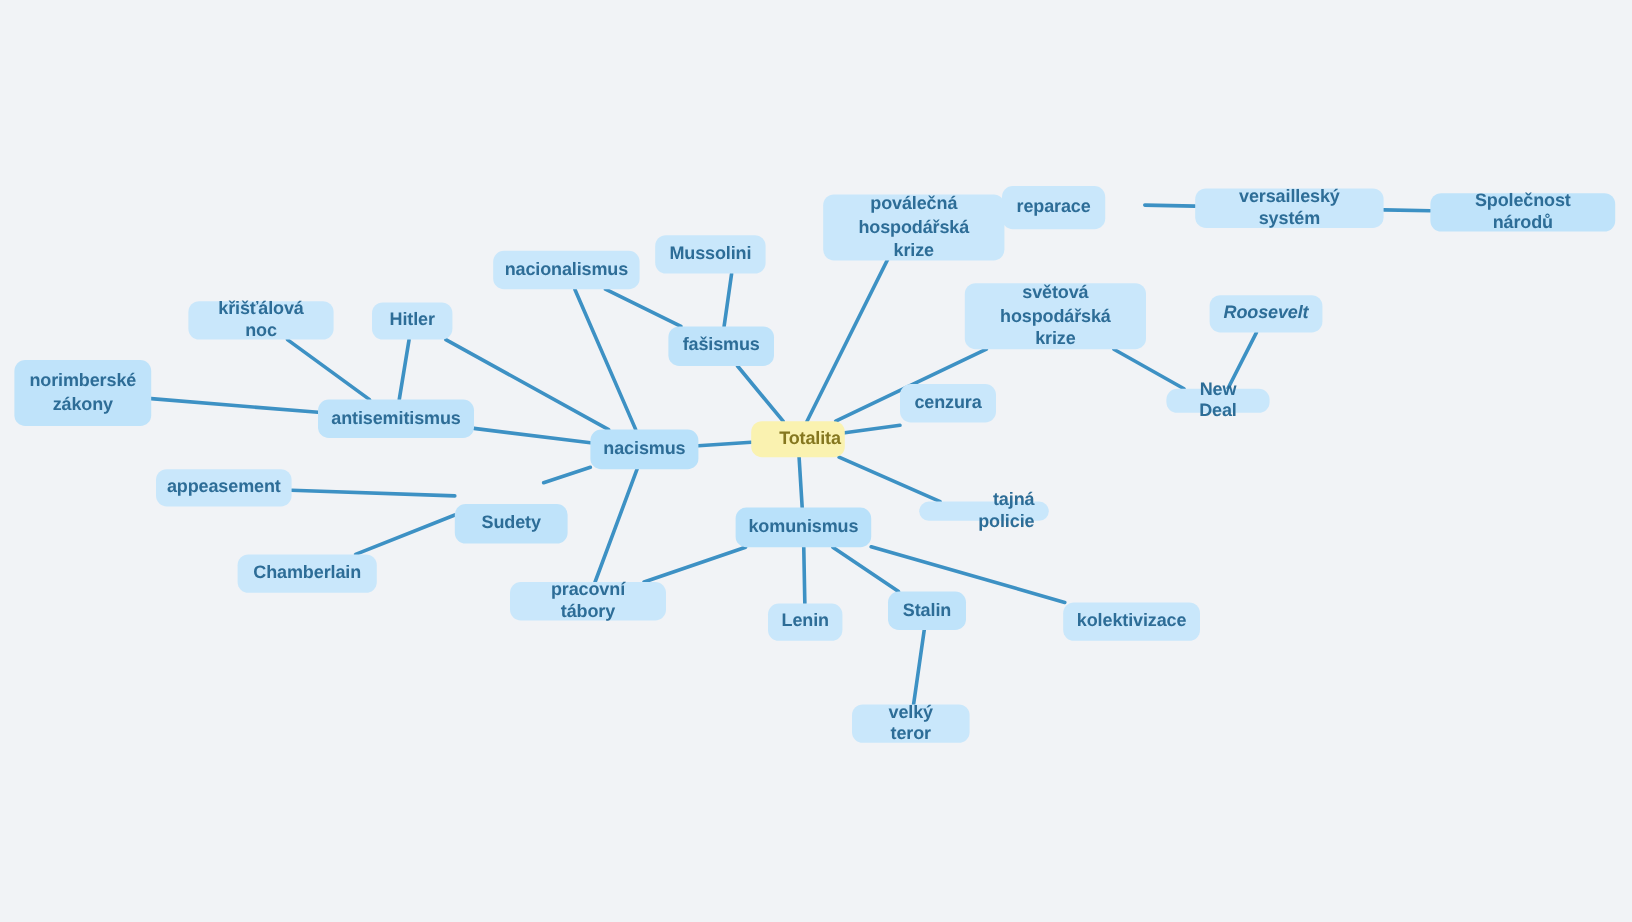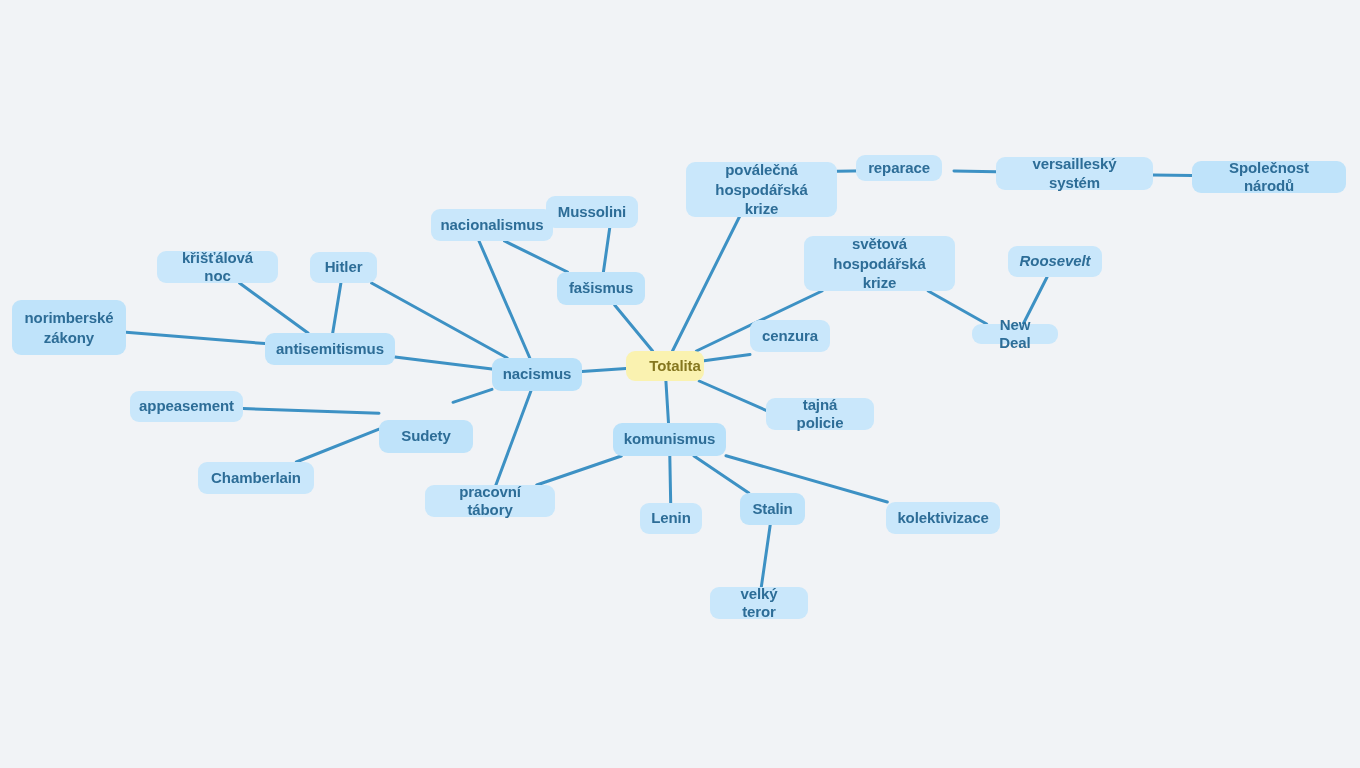--- a/index.html
+++ b/index.html
@@ -87,32 +87,32 @@
       <line x1="621.3" y1="456.0" x2="536.7" y2="485.0" stroke="#3d91c4" stroke-width="3" stroke-linecap="round"></line>
       <line x1="669.8" y1="456.0" x2="670.7" y2="503.0" stroke="#3d91c4" stroke-width="3" stroke-linecap="round"></line>
       <line x1="694.0" y1="456.0" x2="748.8" y2="493.0" stroke="#3d91c4" stroke-width="3" stroke-linecap="round"></line>
       <line x1="726.0" y1="455.7" x2="887.3" y2="502.0" stroke="#3d91c4" stroke-width="3" stroke-linecap="round"></line>
       <line x1="770.2" y1="525.0" x2="761.3" y2="587.0" stroke="#3d91c4" stroke-width="3" stroke-linecap="round"></line>
     </svg>
   <div id="node-layer">
       <div class="node root" style="left: 626px; top: 351px; width: 78px; height: 30px;">Totalita</div>
       <div class="node two-line" style="left: 686px; top: 145px; width: 151px; height: 55px; margin-top: 17px;">poválečná
 hospodářská krize</div>
-      <div class="node" style="left: 856px; top: 155px; width: 86px; height: 26px;">reparace</div>
+      <div class="node" style="left: 835px; top: 155px; width: 86px; height: 36px;">reparace</div>
       <div class="node" style="left: 996px; top: 157px; width: 157px; height: 33px;">versailleský systém</div>
       <div class="node tint-b" style="left: 1192px; top: 161px; width: 154px; height: 32px;">Společnost národů</div>
       <div class="node two-line" style="left: 804px; top: 236px; width: 151px; height: 55px;">světová
 hospodářská krize</div>
       <div class="node" style="left: 1008px; top: 246px; width: 94px; height: 31px; font-style: italic;">Roosevelt</div>
       <div class="node" style="left: 972px; top: 324px; width: 86px; height: 20px;">New Deal</div>
       <div class="node" style="left: 750px; top: 320px; width: 80px; height: 32px;">cenzura</div>
-      <div class="node" style="left: 766px; top: 398px; width: 108px; height: 32px;">tajná policie</div>
+      <div class="node" style="left: 766px; top: 418px; width: 108px; height: 16px; text-align: right;">tajná policie</div>
       <div class="node tint-b" style="left: 557px; top: 272px; width: 88px; height: 33px;">fašismus</div>
       <div class="node" style="left: 546px; top: 196px; width: 92px; height: 32px;">Mussolini</div>
-      <div class="node" style="left: 411px; top: 209px; width: 122px; height: 32px; margin-left: 20px;">nacionalismus</div>
+      <div class="node" style="left: 411px; top: 209px; width: 122px; height: 32px;">nacionalismus</div>
       <div class="node tint-c" style="left: 492px; top: 358px; width: 90px; height: 33px;">nacismus</div>
       <div class="node tint-b" style="left: 265px; top: 333px; width: 130px; height: 32px;">antisemitismus</div>
       <div class="node" style="left: 310px; top: 252px; width: 67px; height: 31px;">Hitler</div>
       <div class="node" style="left: 157px; top: 251px; width: 121px; height: 32px;">křišťálová noc</div>
       <div class="node tint-b two-line" style="left: 12px; top: 300px; width: 114px; height: 55px;">norimberské
 zákony</div>
       <div class="node tint-b" style="left: 379px; top: 420px; width: 94px; height: 33px; text-align: right;">Sudety</div>
       <div class="node" style="left: 130px; top: 391px; width: 113px; height: 31px;">appeasement</div>
       <div class="node" style="left: 198px; top: 462px; width: 116px; height: 32px;">Chamberlain</div>
       <div class="node" style="left: 425px; top: 485px; width: 130px; height: 32px;">pracovní tábory</div>

